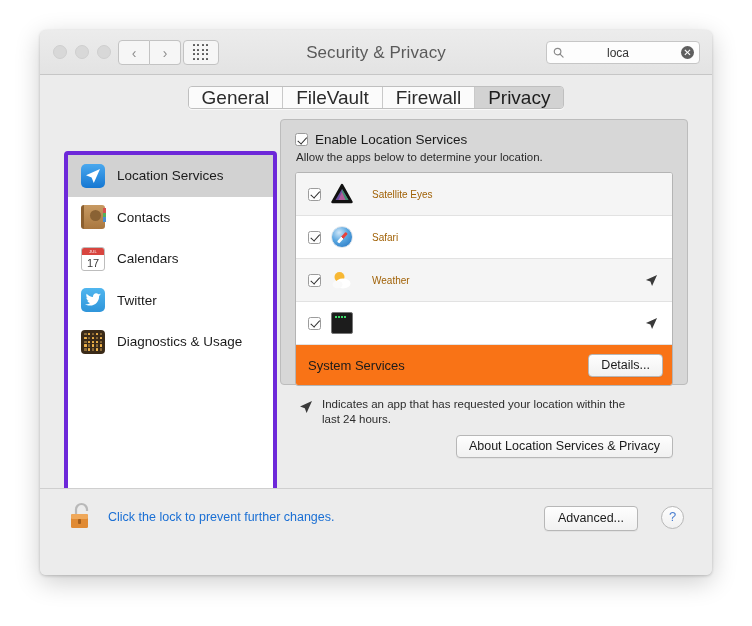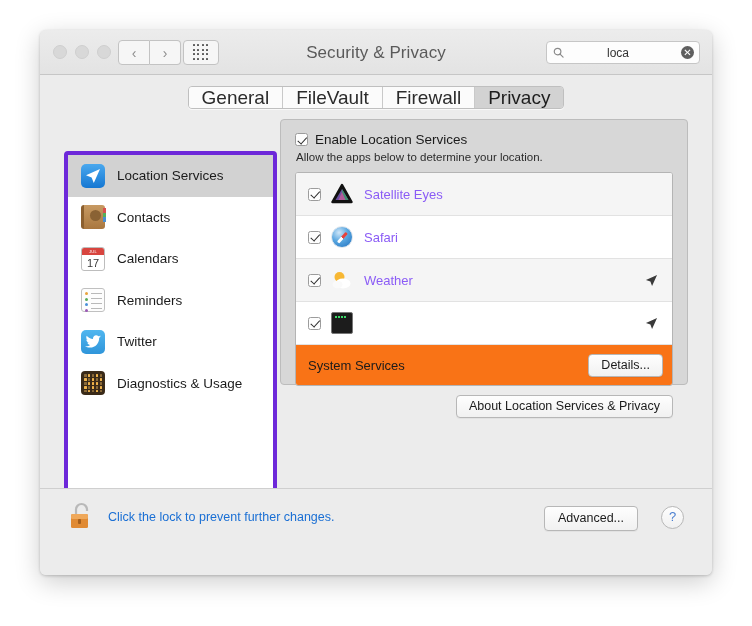--- a/index.html
+++ b/index.html
@@ -369,23 +369,23 @@
     align-items: center;
     height: 42px;
     padding: 0 10px 0 12px;
     border-bottom: 1px solid #e2e2e2;
     position: relative;
   }
   .app-row:nth-child(odd) { background: #f5f5f5; }
   .app-row .checkbox { margin-right: 10px; }
   .appicon { width: 22px; height: 22px; position: relative; flex: none; }
   .app-name {
-    margin-left: 11px;
-    font-size: 13px;
-    color: #8b5cf6;
+    margin-left: 19px;
+    font-size: 10px;
+    color: #a16207;
   }
   .arrow-ind {
     position: absolute;
     right: 14px;
     width: 13px; height: 13px;
   }
 
   .ic-satellite { }
   .ic-safari {
     border-radius: 50%;
@@ -583,29 +583,20 @@
       </div>
 
       <div class="side-item">
         <div class="sideicon ic-calendar">
           <div class="top">JUL</div>
           <div class="day">17</div>
         </div>
         <span class="side-label">Calendars</span>
       </div>
 
-      <div class="side-item">
-        <div class="sideicon ic-reminders">
-          <i></i>
-            <i></i>
-            <i></i>
-            <i></i>
-        </div>
-        <span class="side-label">Reminders</span>
-      </div>
 
       <div class="side-item">
         <div class="sideicon ic-twitter">
           <svg width="16" height="14" viewBox="0 0 16 14" style="position:absolute;left:4px;top:5px">
             <path d="M16 1.7c-.6.3-1.2.4-1.9.5.7-.4 1.2-1 1.4-1.8-.6.4-1.3.6-2.1.8C12.8.6 12 .2 11.1.2 9.4.2 8 1.6 8 3.3c0 .2 0 .5.1.7C5.5 3.9 3.2 2.7 1.7.8c-.3.5-.4 1-.4 1.6 0 1.1.5 2 1.4 2.6-.5 0-1-.2-1.4-.4 0 1.5 1.1 2.8 2.5 3.1-.3.1-.6.1-.9.1-.2 0-.4 0-.6-.1.4 1.2 1.5 2.1 2.9 2.2-1.1.8-2.4 1.3-3.8 1.3H0c1.4.9 3.1 1.4 4.9 1.4 5.9 0 9.2-4.9 9.2-9.2v-.4c.6-.5 1.2-1 1.6-1.7z" fill="#ffffff"></path>
           </svg>
         </div>
         <span class="side-label">Twitter</span>
       </div>
 
@@ -697,20 +688,26 @@
           </svg>
         </div>
 
         <div id="sysrow">
           <span id="sys-label">System Services</span>
           <button class="btn">Details...</button>
         </div>
 
       </div>
 
+      <div id="footnote">
+        <svg class="arr" viewBox="0 0 14 14">
+          <path d="M13 1 L1 6.4 L5.8 8.2 L7.6 13 Z" fill="#3a3a3a"></path>
+        </svg>
+        <div id="foot-text">Indicates an app that has requested your location within the last 24 hours.</div>
+      </div>
 
       <div id="about-row">
         <button class="btn">About Location Services &amp; Privacy</button>
       </div>
 
     </div>
   </div>
 
   <div id="bottombar">
     <svg id="lock" viewBox="0 0 26 30">

